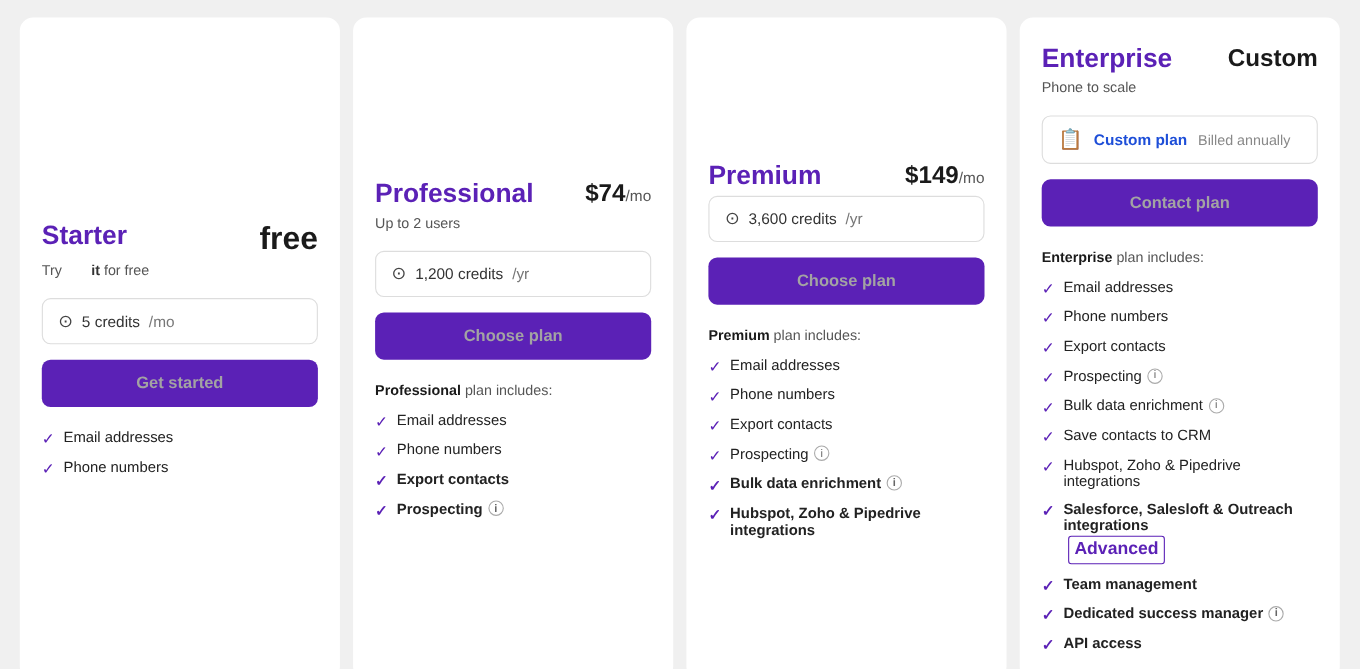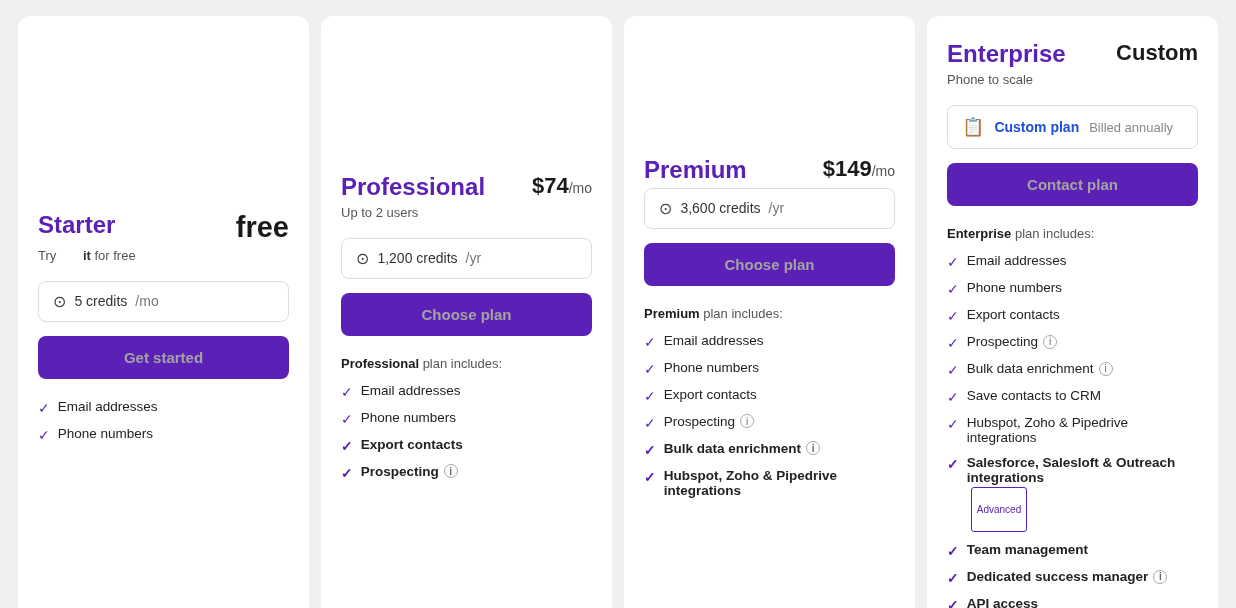--- a/index.html
+++ b/index.html
@@ -163,25 +163,25 @@
       font-size: 10px;
       color: #666;
       cursor: pointer;
       margin-left: 3px;
       flex-shrink: 0;
     }
     .advanced-badge {
       display: inline-block;
       border: 1px solid #5b21b6;
       color: #5b21b6;
-      font-size: 10px;
-      padding: 16px 5px;
+      font-size: 16px;
+      padding: 3px 5px;
       border-radius: 3px;
       margin-left: 4px;
-      font-weight: 400;
+      font-weight: 700;
     }
     .feature-text-wrap {
       display: flex;
       align-items: center;
       flex-wrap: wrap;
       gap: 2px;
     }
   </style>
 </head>
 <body>

